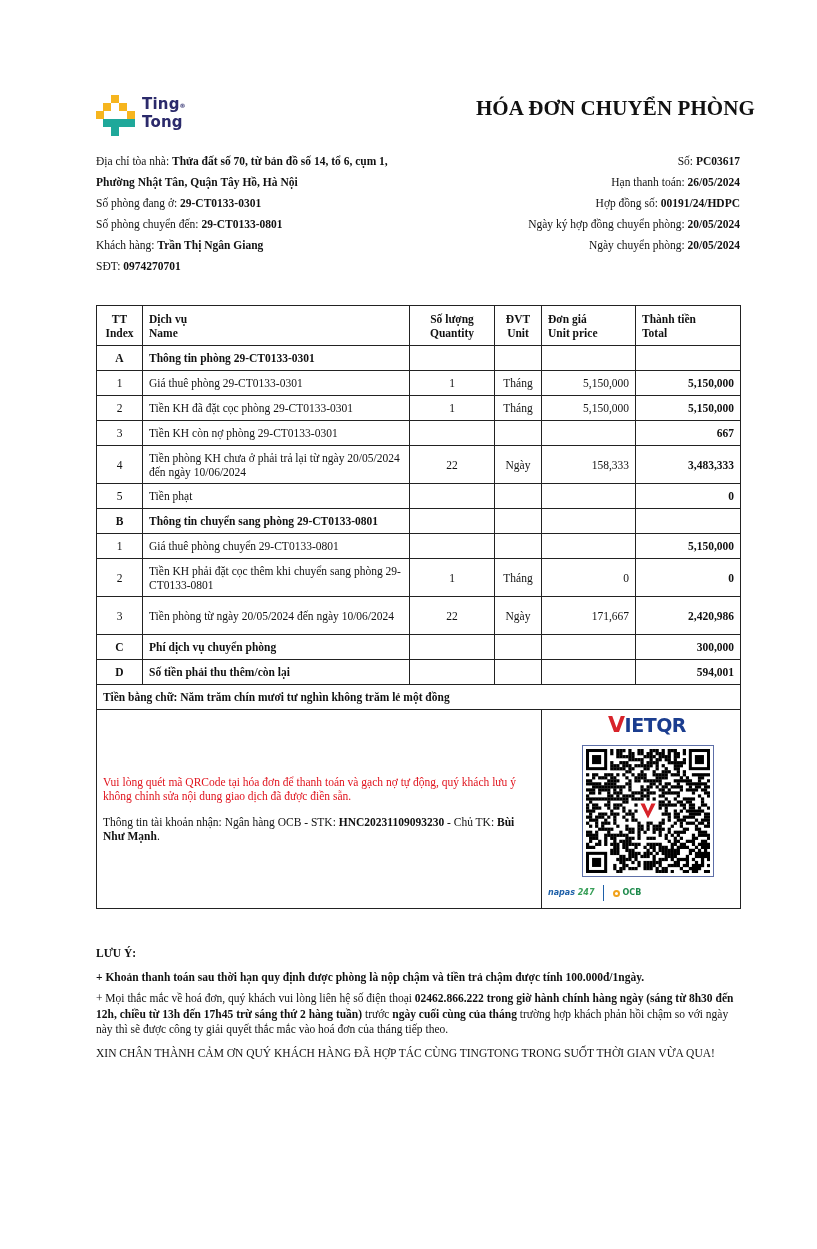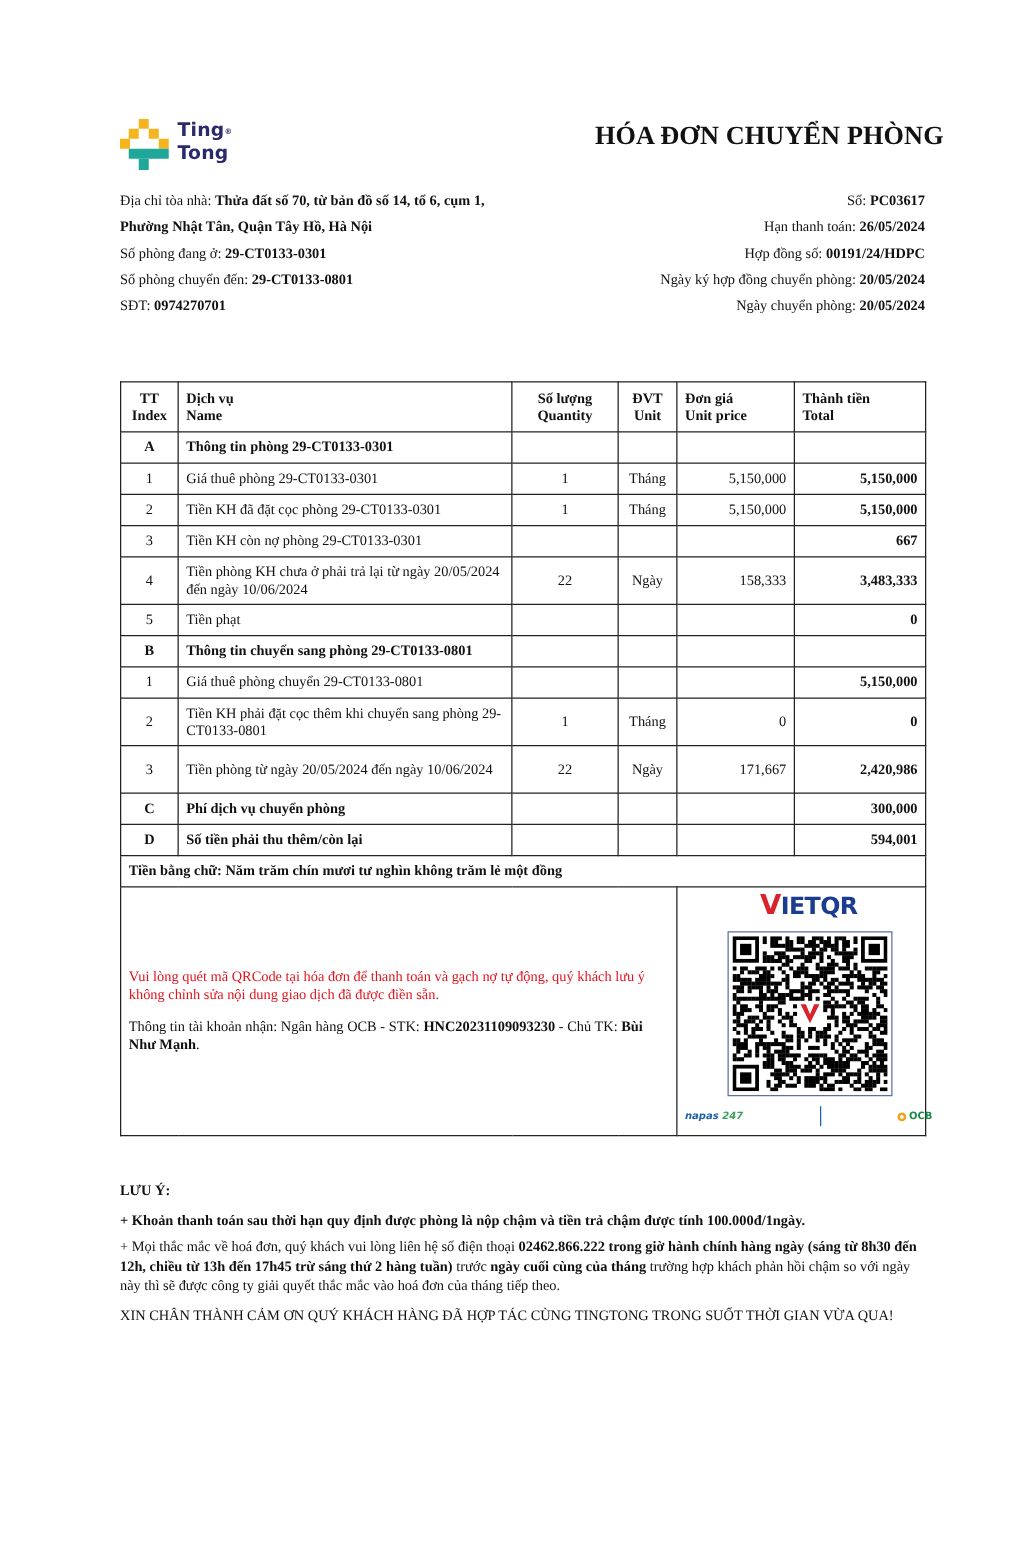--- a/index.html
+++ b/index.html
@@ -34,21 +34,21 @@
   td.pay-right { padding: 0; vertical-align: top; }
   .warn { color: #e0141e; line-height: 14px; margin-bottom: 12px; }
   .acct { line-height: 14px; }
 
   .qr-box { position: relative; width: 198px; height: 198px; }
   .vietqr { position: absolute; left: 0; right: 0; top: 8px; text-align: center; font-family: "DejaVu Sans", sans-serif; font-weight: bold; font-size: 19px; letter-spacing: -0.5px; }
   .vietqr .v { color: #d8232a; font-size: 22px; }
   .vietqr .r { color: #1b3d8f; }
   .qr-frame { position: absolute; left: 34px; top: 35px; width: 130px; height: 130px; border: 1px solid #5d6fa8; background: #fff; }
   .qr-frame svg { position: absolute; left: 3px; top: 3px; }
-  .qr-foot { position: absolute; left: 0; right: 0; top: 174px; height: 18px; display: flex; align-items: center; justify-content: space-between; gap: 9px; font-family: "DejaVu Sans", sans-serif; font-size: 8px; }
+  .qr-foot { position: absolute; left: 0; right: 0; top: 174px; height: 18px; display: flex; align-items: center; justify-content: flex-start; gap: 9px; font-family: "DejaVu Sans", sans-serif; font-size: 8px; }
   .napas { color: #1d5fa8; font-style: italic; font-weight: bold; }
   .napas .n247 { color: #3aa05a; }
   .sep { width: 1px; height: 16px; background: #1d5fa8; }
   .ocb { color: #1d8a4b; font-weight: bold; display: flex; align-items: center; gap: 2px; }
   .ocb .ring { width: 7px; height: 7px; border: 2px solid #f1a21b; border-radius: 50%; box-sizing: border-box; }
 
   .notes { position: absolute; left: 96px; top: 947px; width: 650px; font-size: 11.5px; }
   .notes .lh { font-weight: bold; margin-bottom: 12px; }
   .notes .n1 { font-weight: bold; margin-bottom: 8px; }
   .notes .n2 { line-height: 15.5px; margin-bottom: 8px; }
@@ -75,20 +75,21 @@
     </div>
   </div>
 
   <div class="doc-title">HÓA ĐƠN CHUYỂN PHÒNG</div>
 
   <div class="info-left">
     <div><span>Địa chỉ tòa nhà: </span><b>Thửa đất số 70, từ bản đồ số 14, tổ 6, cụm 1,</b></div>
     <div><b>Phường Nhật Tân, Quận Tây Hồ, Hà Nội</b></div>
     <div><span>Số phòng đang ở: </span><b>29-CT0133-0301</b></div>
     <div><span>Số phòng chuyển đến: </span><b>29-CT0133-0801</b></div>
+    <div><span>Khách hàng: </span><b>Trần Thị Ngân Giang</b></div>
     <div><span>SĐT: </span><b>0974270701</b></div>
   </div>
 
   <div class="info-right">
     <div><span>Số: </span><b>PC03617</b></div>
     <div><span>Hạn thanh toán: </span><b>26/05/2024</b></div>
     <div><span>Hợp đồng số: </span><b>00191/24/HDPC</b></div>
     <div><span>Ngày ký hợp đồng chuyển phòng: </span><b>20/05/2024</b></div>
     <div><span>Ngày chuyển phòng: </span><b>20/05/2024</b></div>
   </div>

